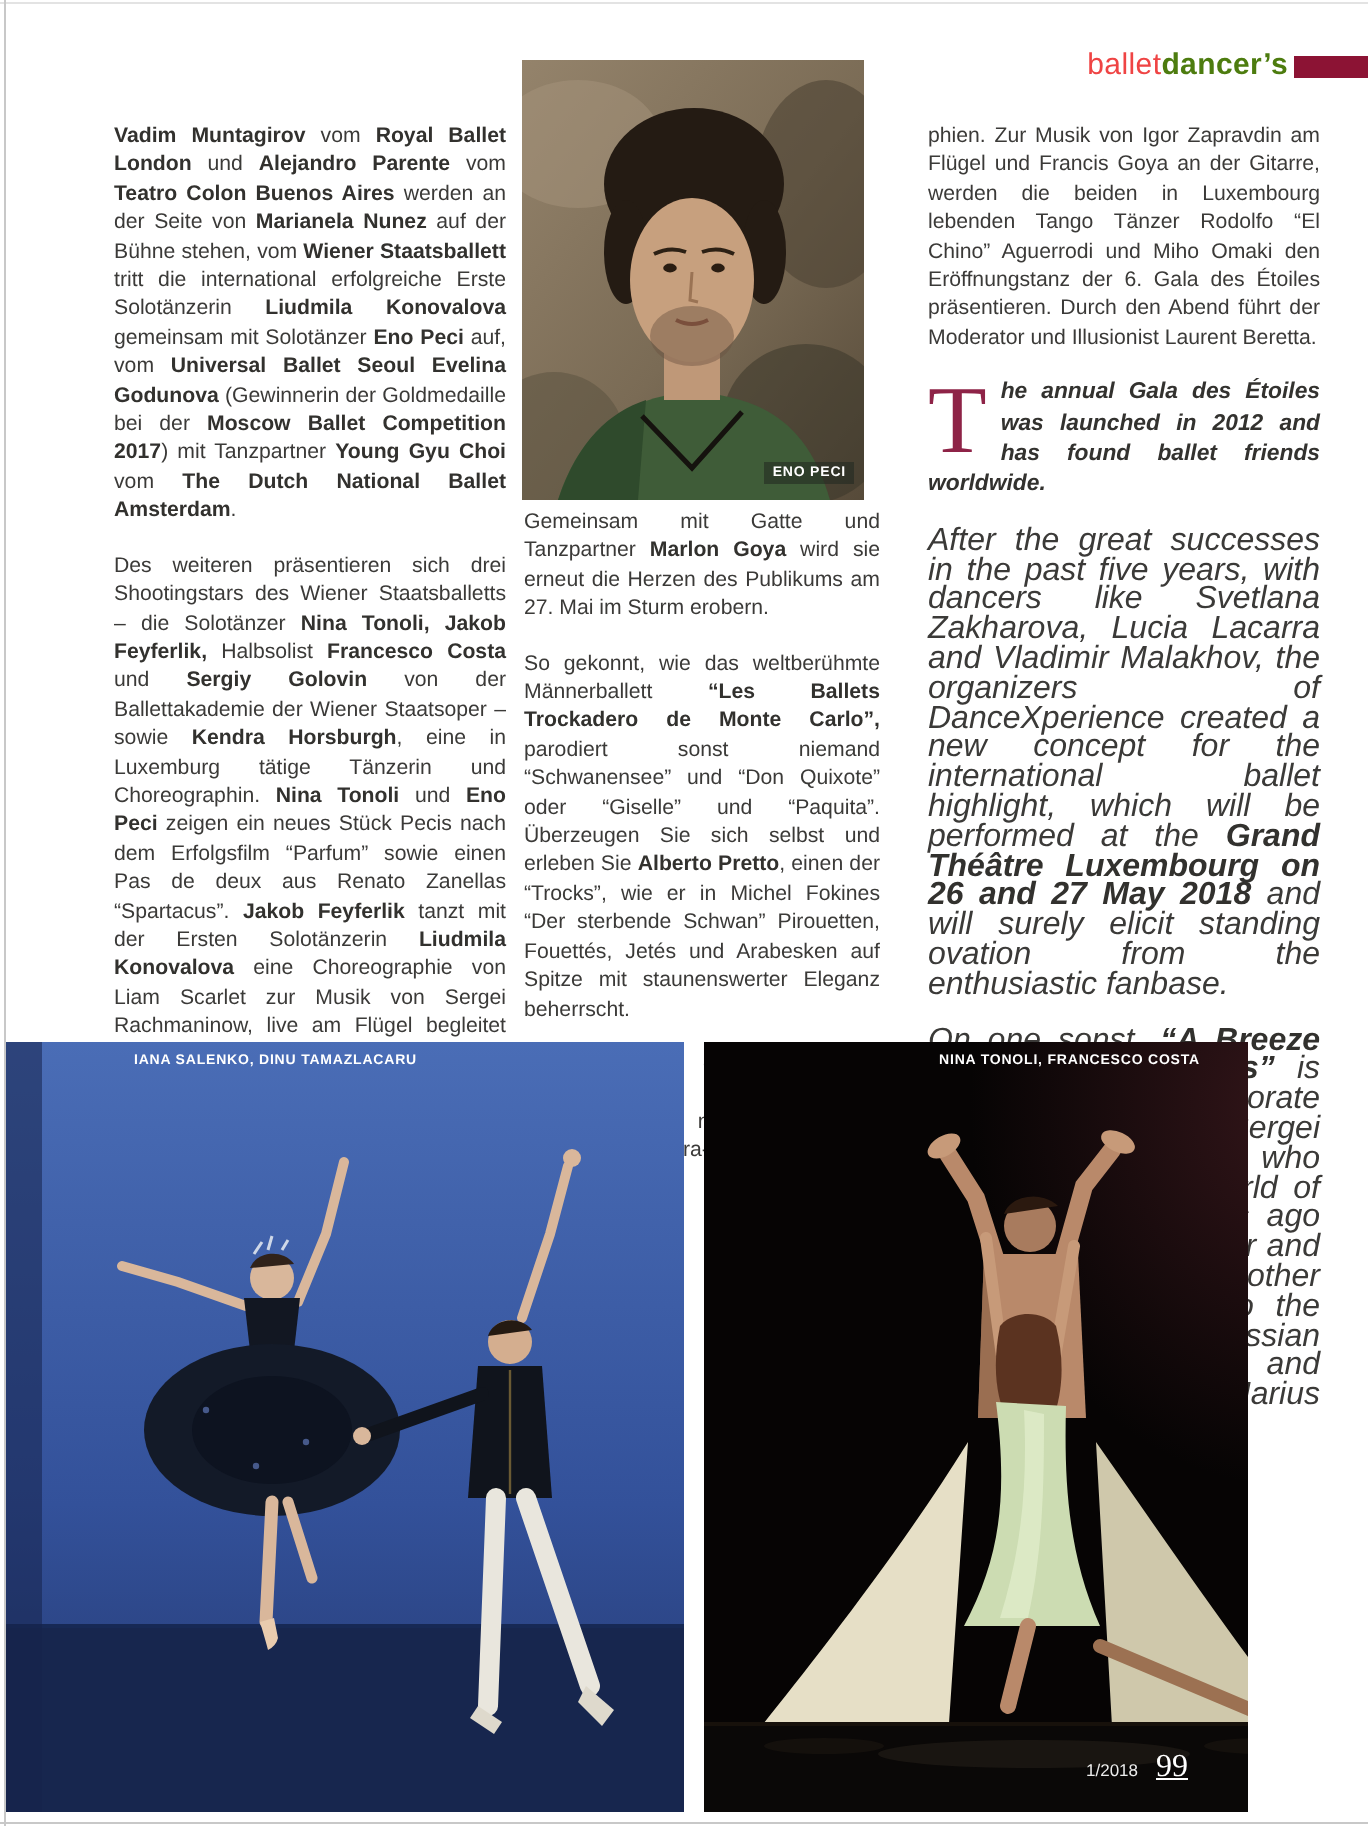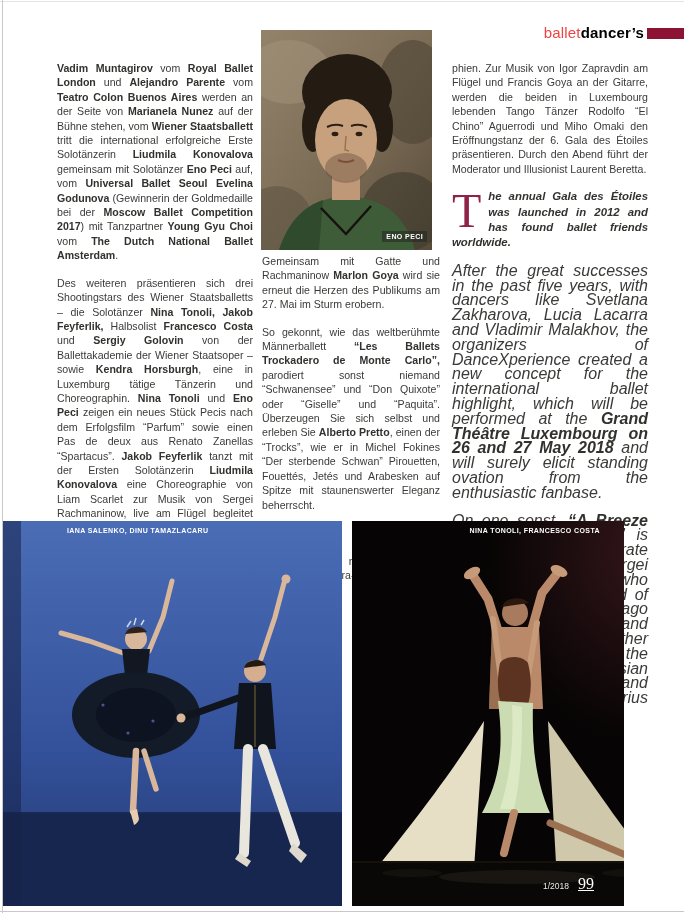--- a/index.html
+++ b/index.html
@@ -9,31 +9,31 @@
   }
   .edge{position:absolute;background:#c8c8c8;}
   .edge-left{left:2px;top:0;width:1px;height:913px;}
   .edge-top{left:0;top:1px;width:684px;height:1px;background:#e3e3e3;}
   .edge-bottom{left:0;bottom:1px;width:684px;height:1px;}
 
   
   .header{position:absolute;top:26px;right:0;display:flex;align-items:center;}
   .brand{font-size:15px;letter-spacing:.2px;line-height:14px;}
   .brand .lt{color:#ef4444;}
-  .brand .bd{color:#000000;font-weight:bold;text-align:center;}
+  .brand .bd{color:#4d7c0f;font-weight:bold;text-align:center;}
   .header-bar{width:37px;height:11px;background:#8c1334;margin-left:3px;}
 
   
   .col{position:absolute;text-align:justify;color:#3b3a38;
        font-size:10.6px;line-height:14.4px;}
   .col p{margin:0 0 13px 0;}
   .col b{font-weight:bold;color:#32312e;}
   #col1{left:57px;top:61px;width:196px;}
   #col2{left:262px;top:254px;width:178px;}
-  #col3{left:452px;top:61px;width:196px;}
+  #col3{left:464px;top:61px;width:196px;}
   .it{font-style:italic;font-size:16px;line-height:14.8px;}
   .intro{font-style:italic;font-weight:bold;font-size:11.4px;line-height:15.4px;color:#33322f;}
   .dropcap{
     float:left;font-family:"Liberation Serif",serif;font-style:normal;
     font-size:48px;line-height:40px;color:#8e2347;font-weight:normal;
     margin:2px 7px 0 0;
   }
 
   
   .photo{position:absolute;overflow:hidden;}
@@ -71,21 +71,21 @@
     <div class="header-bar"></div>
   </div>
 
   <div class="col" id="col1">
     <p><b>Vadim Muntagirov</b><span> vom </span><b>Royal Ballet London</b><span> und </span><b>Alejandro Parente</b><span> vom </span><b>Teatro Colon Buenos Aires</b><span> werden an der Seite von </span><b>Marianela Nunez</b><span> auf der Bühne stehen, vom </span><b>Wiener Staatsballett</b><span> tritt die international erfolgreiche Erste Solotänzerin </span><b>Liudmila Konovalova</b><span> gemeinsam mit Solotänzer </span><b>Eno Peci</b><span> auf, vom </span><b>Universal Ballet Seoul Evelina Godunova</b><span> (Gewinnerin der Goldmedaille bei der </span><b>Moscow Ballet Competition 2017</b><span>) mit Tanzpartner </span><b>Young Gyu Choi</b><span> vom </span><b>The Dutch National Ballet Amsterdam</b><span>.</span></p>
     <p><span>Des weiteren präsentieren sich drei Shootingstars des Wiener Staatsballetts – die Solotänzer </span><b>Nina Tonoli, Jakob Feyferlik,</b><span> Halbsolist </span><b>Francesco Costa</b><span> und </span><b>Sergiy Golovin</b><span> von der Ballettakademie der Wiener Staatsoper – sowie </span><b>Kendra Horsburgh</b><span>, eine in Luxemburg tätige Tänzerin und Choreographin. </span><b>Nina Tonoli</b><span> und </span><b>Eno Peci</b><span> zeigen ein neues Stück Pecis nach dem Erfolgsfilm “Parfum” sowie einen Pas de deux aus Renato Zanellas “Spartacus”. </span><b>Jakob Feyferlik</b><span> tanzt mit der Ersten Solotänzerin </span><b>Liudmila Konovalova</b><span> eine Choreographie von Liam Scarlet zur Musik von Sergei Rachmaninow, live am Flügel begleitet von Igor Zapravdin.</span></p>
     <p><b>Special Guest</b><span> für einen Abend ist die spanische Primaballerina </span><b>Lucia Lacarra</b><span>.</span></p>
   </div>
 
   <div class="col" id="col2">
-    <p><span>Gemeinsam mit Gatte und Rachmaninow </span><b>Marlon Goya</b><span> wird sie erneut die Herzen des Publikums am 27. Mai im Sturm erobern.</span></p>
+    <p><span>Gemeinsam mit Gatte und Tanzpartner </span><b>Marlon Goya</b><span> wird sie erneut die Herzen des Publikums am 27. Mai im Sturm erobern.</span></p>
     <p><span>So gekonnt, wie das weltberühmte Männerballett </span><b>“Les Ballets Trockadero de Monte Carlo”,</b><span> parodiert sonst niemand “Schwanensee” und “Don Quixote” oder “Giselle” und “Paquita”. Überzeugen Sie sich selbst und erleben Sie </span><b>Alberto Pretto</b><span>, einen der “Trocks”, wie er in Michel Fokines “Der sterbende Schwan” Pirouetten, Fouettés, Jetés und Arabesken auf Spitze mit staunenswerter Eleganz beherrscht.</span></p>
     <p><span>Zur Aufführung gelangen weiters Ausschnitte choreographischer Raritäten, sowie neoklassische und moderne Choregra-</span></p>
   </div>
 
   <div class="col" id="col3">
     <p><span>phien. Zur Musik von Igor Zapravdin am Flügel und Francis Goya an der Gitarre, werden die beiden in Luxembourg lebenden Tango Tänzer Rodolfo “El Chino” Aguerrodi und Miho Omaki den Eröffnungstanz der 6. Gala des Étoiles präsentieren. Durch den Abend führt der Moderator und Illusionist Laurent Beretta.</span></p>
     <p class="intro">
       <span class="dropcap">T</span><span>he annual Gala des Étoiles was launched in 2012 and has found ballet friends worldwide.</span>
     </p>
     <p class="it"><span>After the great successes in the past five years, with dancers like Svetlana Zakharova, Lucia Lacarra and Vladimir Malakhov, the organizers of DanceXperience created a new concept for the international ballet highlight, which will be performed at the </span><b>Grand Théâtre Luxembourg on 26 and 27 May 2018</b><span> and will surely elicit standing ovation from the enthusiastic fanbase.</span></p>

